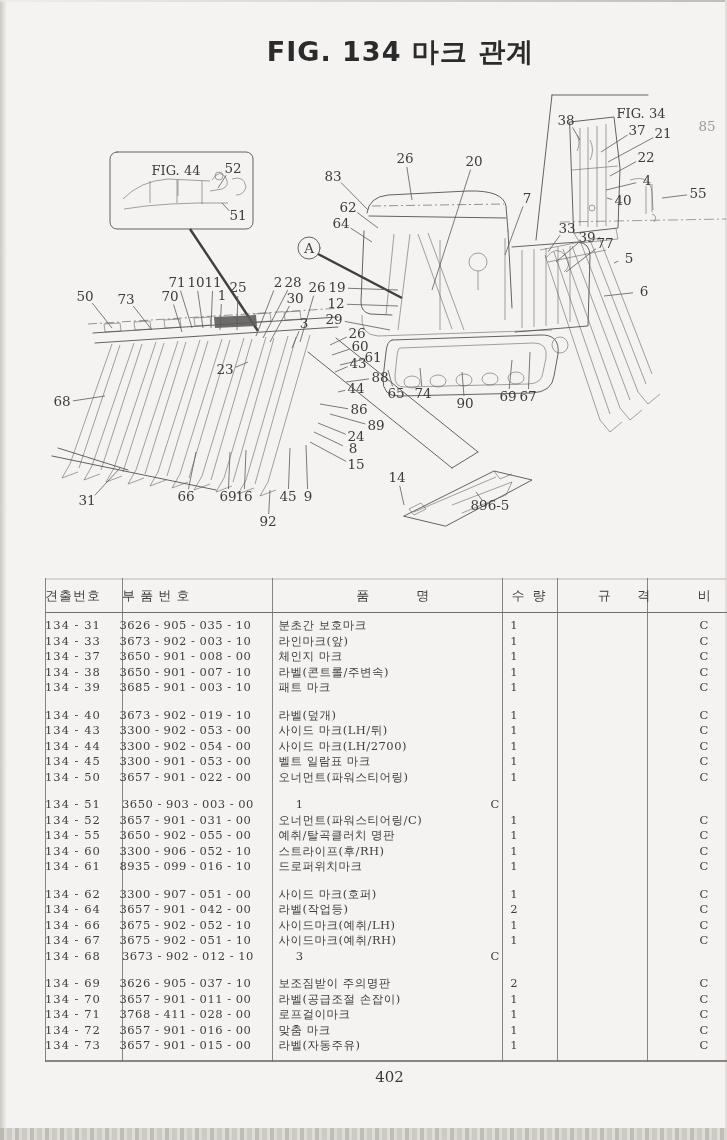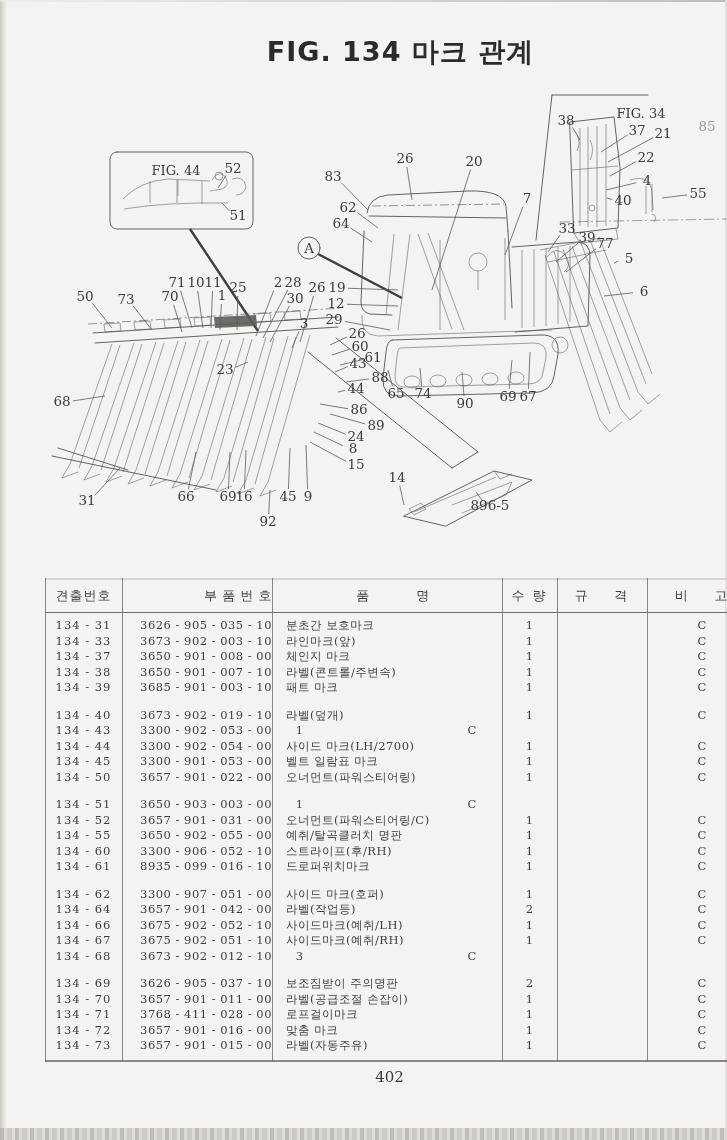--- a/index.html
+++ b/index.html
@@ -38,25 +38,25 @@
   .t-underhead{position:absolute;left:0;top:34px;width:100%;height:1px;background:#6e6e6e;}
   .t-bottom{position:absolute;left:0;top:482px;width:100%;height:2px;background:#8a8783;}
   .vline{position:absolute;top:0;width:1px;height:484px;background:#71716f;opacity:.85;}
   .thead{position:absolute;left:0;top:2px;height:32px;display:flex;align-items:center;
     font-size:13px;letter-spacing:2px;white-space:pre;}
   .tbody{position:absolute;left:0;top:40px;width:100%;}
   .tgroup{margin-bottom:12px;}
   .trow{display:flex;height:15.5px;line-height:15.5px;font-size:11.5px;white-space:pre;}
   .tc{display:block;overflow:visible;}
   .hc{display:block;text-align:center;}
-  .c1{width:77px;text-align:center;letter-spacing:1px;}
-  .c2{width:150px;text-align:right;letter-spacing:.5px;}
+  .c1{width:77px;text-align:left;letter-spacing:1px;}
+  .c2{width:150px;text-align:left;letter-spacing:.5px;}
   .c3{width:230px;text-align:left;box-sizing:border-box;padding-left:14px;letter-spacing:.5px;}
   .c4{width:55px;text-align:center;}
-  .c5{width:90px;}
+  .c5{width:90px;margin-left:23px;}
   .c6{width:110px;text-align:center;}
 
   .pageno{position:absolute;top:1068px;left:0;width:727px;box-sizing:border-box;padding-left:52px;
     text-align:center;font-size:15px;color:#3a3a3a;}
 </style>
 </head>
 <body>
 
 <div class="page">
 
@@ -292,21 +292,21 @@
     <div class="tbody" id="table-body">
         <div class="tgroup">
           <div class="trow"><span class="tc c1">134 - 31</span><span class="tc c2">3626 - 905 - 035 - 10</span><span class="tc c3">분초간 보호마크</span><span class="tc c4">1</span><span class="tc c5"></span><span class="tc c6">C</span></div>
           <div class="trow"><span class="tc c1">134 - 33</span><span class="tc c2">3673 - 902 - 003 - 10</span><span class="tc c3">라인마크(앞)</span><span class="tc c4">1</span><span class="tc c5"></span><span class="tc c6">C</span></div>
           <div class="trow"><span class="tc c1">134 - 37</span><span class="tc c2">3650 - 901 - 008 - 00</span><span class="tc c3">체인지 마크</span><span class="tc c4">1</span><span class="tc c5"></span><span class="tc c6">C</span></div>
           <div class="trow"><span class="tc c1">134 - 38</span><span class="tc c2">3650 - 901 - 007 - 10</span><span class="tc c3">라벨(콘트롤/주변속)</span><span class="tc c4">1</span><span class="tc c5"></span><span class="tc c6">C</span></div>
           <div class="trow"><span class="tc c1">134 - 39</span><span class="tc c2">3685 - 901 - 003 - 10</span><span class="tc c3">패트 마크</span><span class="tc c4">1</span><span class="tc c5"></span><span class="tc c6">C</span></div>
         </div>
         <div class="tgroup">
           <div class="trow"><span class="tc c1">134 - 40</span><span class="tc c2">3673 - 902 - 019 - 10</span><span class="tc c3">라벨(덮개)</span><span class="tc c4">1</span><span class="tc c5"></span><span class="tc c6">C</span></div>
-          <div class="trow"><span class="tc c1">134 - 43</span><span class="tc c2">3300 - 902 - 053 - 00</span><span class="tc c4">1</span><span class="tc c5"></span><span class="tc c6">C</span></div>
+          <div class="trow"><span class="tc c1">134 - 43</span><span class="tc c2">3300 - 902 - 053 - 00</span><span class="tc c3">사이드 마크(LH/뒤)</span><span class="tc c4">1</span><span class="tc c5"></span><span class="tc c6">C</span></div>
           <div class="trow"><span class="tc c1">134 - 44</span><span class="tc c2">3300 - 902 - 054 - 00</span><span class="tc c3">사이드 마크(LH/2700)</span><span class="tc c4">1</span><span class="tc c5"></span><span class="tc c6">C</span></div>
           <div class="trow"><span class="tc c1">134 - 45</span><span class="tc c2">3300 - 901 - 053 - 00</span><span class="tc c3">벨트 일람표 마크</span><span class="tc c4">1</span><span class="tc c5"></span><span class="tc c6">C</span></div>
           <div class="trow"><span class="tc c1">134 - 50</span><span class="tc c2">3657 - 901 - 022 - 00</span><span class="tc c3">오너먼트(파워스티어링)</span><span class="tc c4">1</span><span class="tc c5"></span><span class="tc c6">C</span></div>
         </div>
         <div class="tgroup">
           <div class="trow"><span class="tc c1">134 - 51</span><span class="tc c2">3650 - 903 - 003 - 00</span><span class="tc c4">1</span><span class="tc c5"></span><span class="tc c6">C</span></div>
           <div class="trow"><span class="tc c1">134 - 52</span><span class="tc c2">3657 - 901 - 031 - 00</span><span class="tc c3">오너먼트(파워스티어링/C)</span><span class="tc c4">1</span><span class="tc c5"></span><span class="tc c6">C</span></div>
           <div class="trow"><span class="tc c1">134 - 55</span><span class="tc c2">3650 - 902 - 055 - 00</span><span class="tc c3">예취/탈곡클러치 명판</span><span class="tc c4">1</span><span class="tc c5"></span><span class="tc c6">C</span></div>
           <div class="trow"><span class="tc c1">134 - 60</span><span class="tc c2">3300 - 906 - 052 - 10</span><span class="tc c3">스트라이프(후/RH)</span><span class="tc c4">1</span><span class="tc c5"></span><span class="tc c6">C</span></div>
           <div class="trow"><span class="tc c1">134 - 61</span><span class="tc c2">8935 - 099 - 016 - 10</span><span class="tc c3">드로퍼위치마크</span><span class="tc c4">1</span><span class="tc c5"></span><span class="tc c6">C</span></div>

